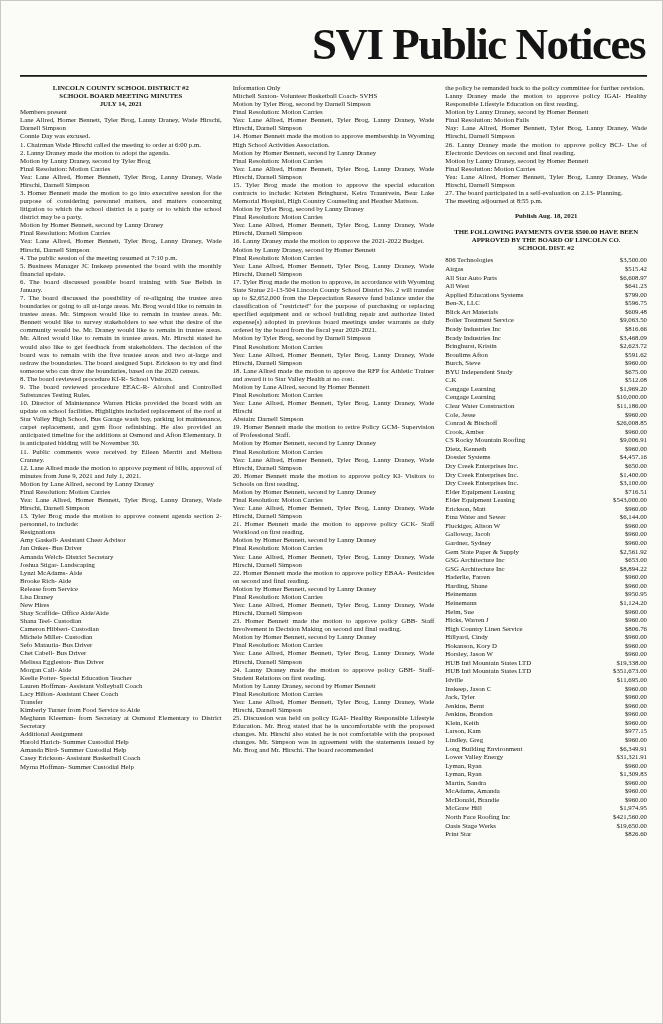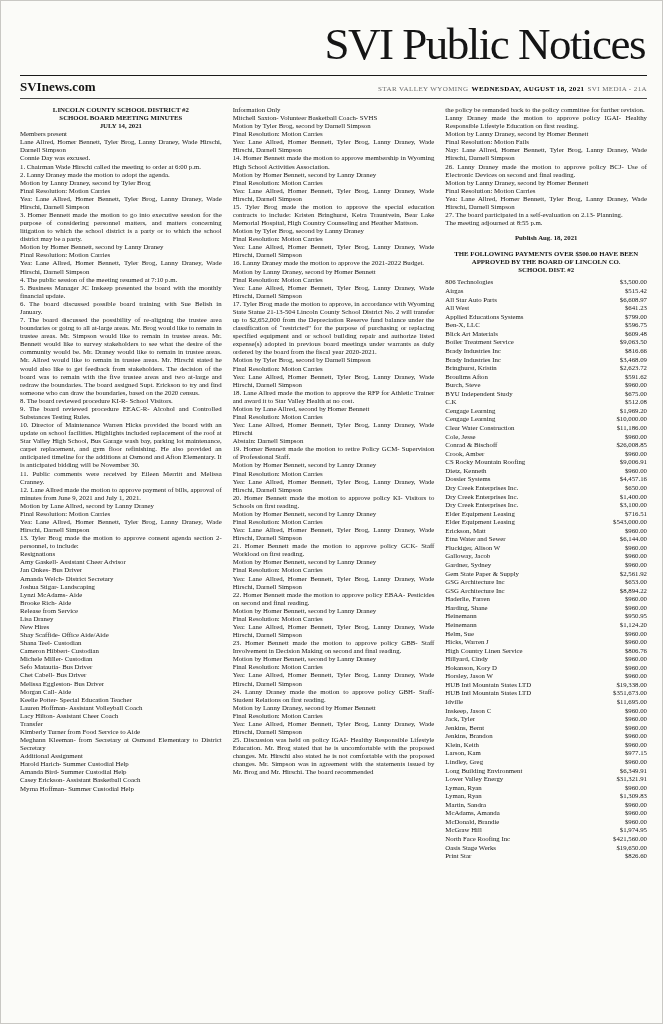--- a/index.html
+++ b/index.html
@@ -1,20 +1,20 @@
 <!DOCTYPE html>
 <html><head>
 <meta charset="utf-8">
 <style>
   *{box-sizing:border-box}
   html,body{margin:0;padding:0;background:#d8d7d3}
   .page{position:relative;width:663px;height:1024px;margin:0 auto;background:#fbfbf8;color:#151515;
         font-family:"Liberation Serif",serif;padding:4px 16px 8px 20px;overflow:hidden;
         box-shadow:inset 0 0 0 1px #c9c8c4}
-  .masthead{margin:18px 2px 8px 0;text-align:right;font-size:45px;line-height:1;font-weight:normal;
+  .masthead{margin:18px 2px 8px 0;text-align:right;font-size:45px;line-height:1;font-weight:bold;
             letter-spacing:-1.5px;font-family:"Liberation Serif",serif}
   .rule{border:0;border-top:1.5px solid #1a1a1a;margin:0}
   .rule.thin{border-top:1px solid #4a4a4a}
   .infoline{display:flex;justify-content:space-between;align-items:baseline;padding:3px 0 3px}
   .site{font-size:13px;font-weight:bold}
   .dateline{font-size:7px;letter-spacing:.4px;color:#6a6a6a;text-transform:uppercase;white-space:nowrap}
   .dateline .date{color:#000;font-weight:bold;margin:0 3px}
   .cols{display:flex;gap:11px;margin-top:7px}
   .col{flex:1 1 0;min-width:0}
   .col p{margin:0;font-size:6.8px;line-height:1.19;text-align:justify}
@@ -24,24 +24,20 @@
   .pay-table{margin-top:4px}
   .pay-row{display:flex;justify-content:space-between;font-size:6.8px;line-height:1.26}
   .amt{white-space:nowrap;padding-left:4px}
 </style>
 </head>
 <body>
 
 <div class="page">
   <h1 class="masthead">SVI Public Notices</h1>
   <div class="rule"></div>
-  <div class="infoline">
-    <span class="site">SVInews.com</span>
-    <span class="dateline"><span class="loc">STAR VALLEY WYOMING</span><span class="date">WEDNESDAY, AUGUST 18, 2021</span><span class="ed">SVI MEDIA - 21A</span></span>
-  </div>
   <div class="rule thin"></div>
 
   <main class="cols">
     <section class="col">
         <p class="h">LINCOLN COUNTY SCHOOL DISTRICT #2</p>
         <p class="h">SCHOOL BOARD MEETING MINUTES</p>
         <p class="h">JULY 14, 2021</p>
         <p class="p">Members present</p>
         <p class="p">Lane Allred, Homer Bennett, Tyler Brog, Lanny Draney, Wade Hirschi, Darnell Simpson</p>
         <p class="p">Connie Day was excused.</p>

